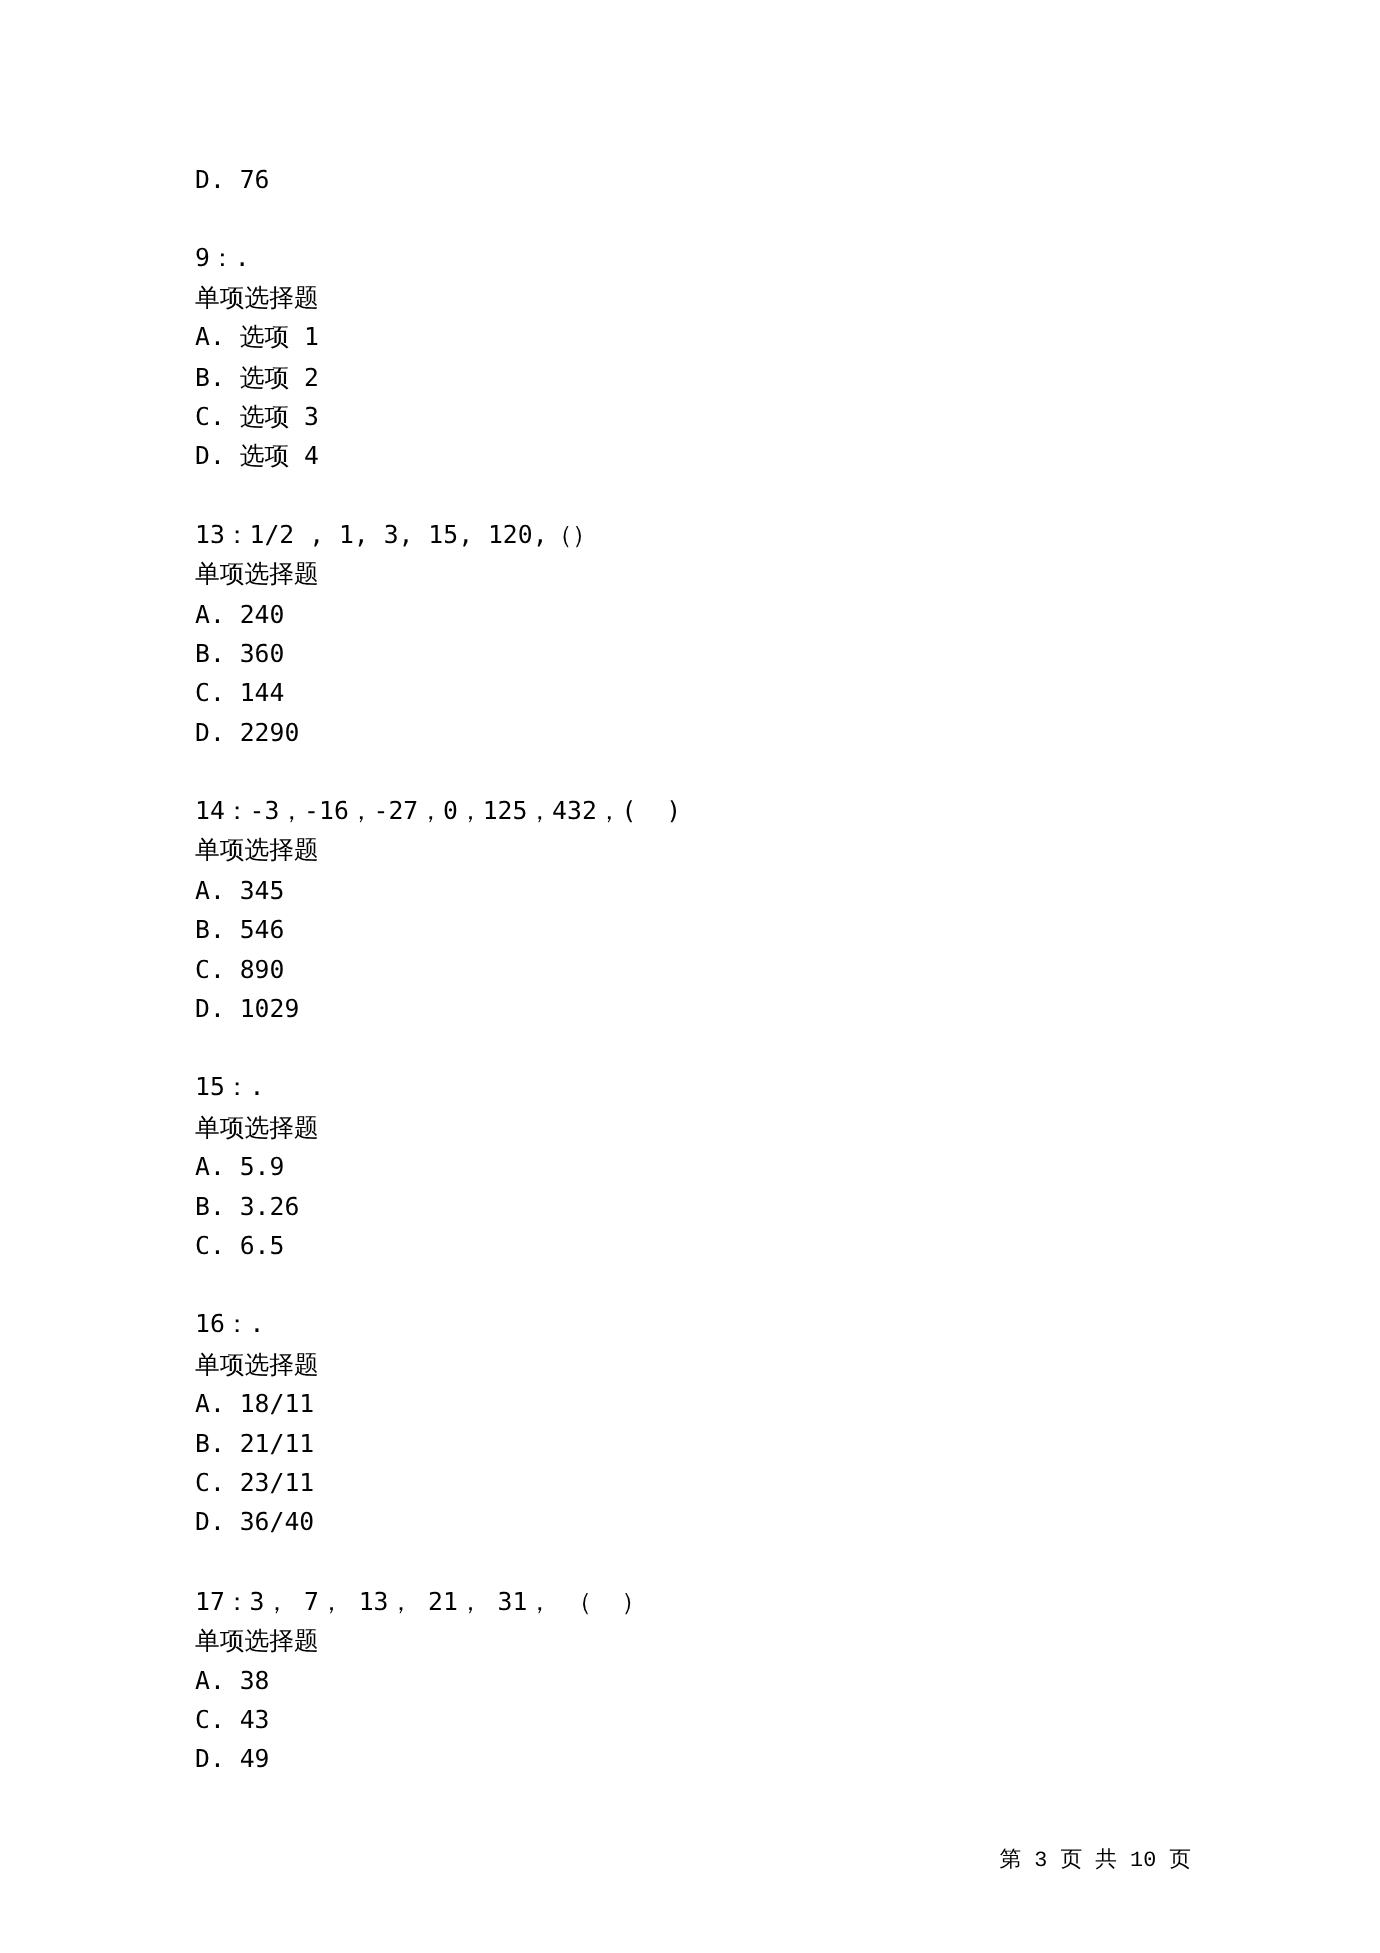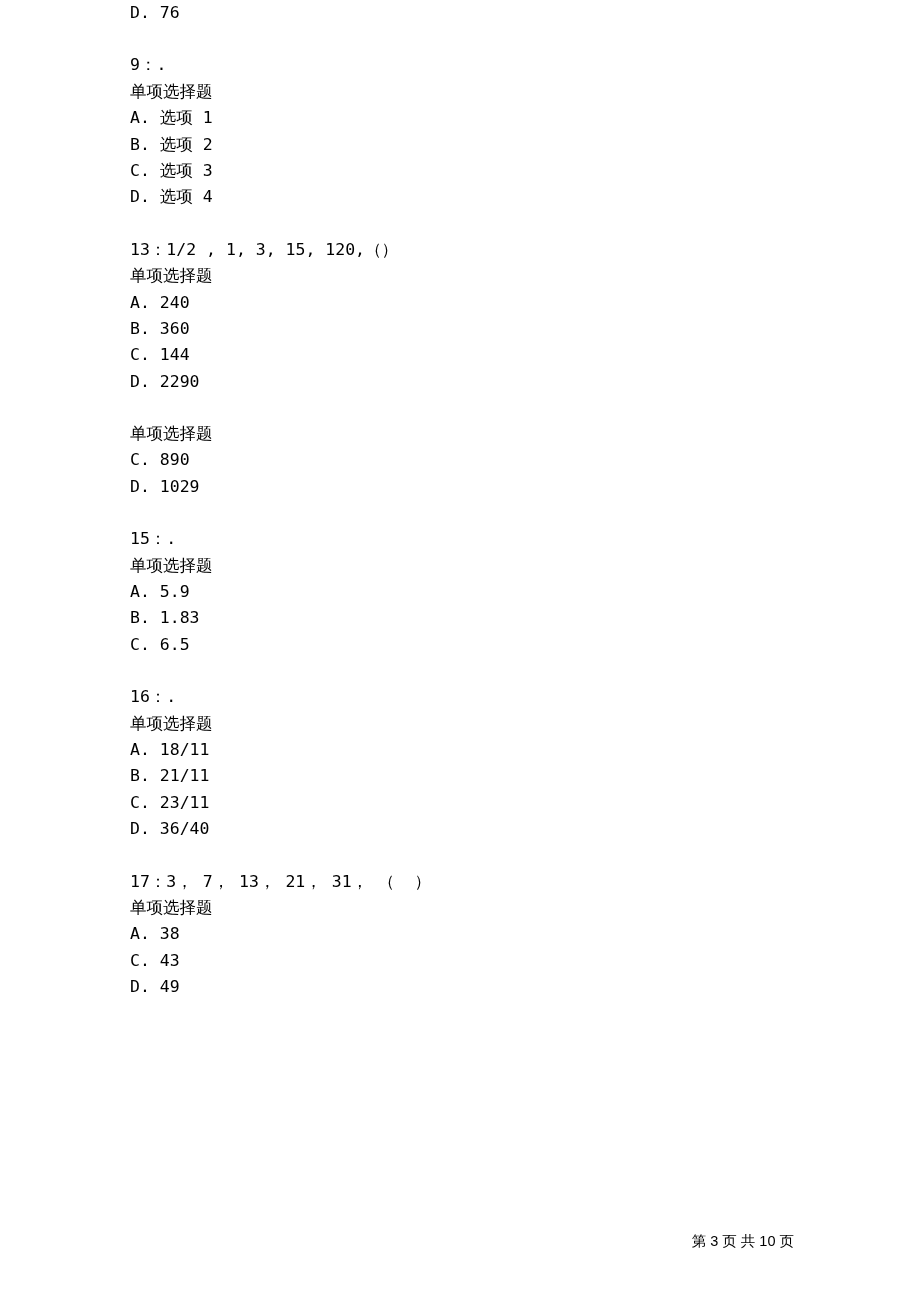--- a/index.html
+++ b/index.html
@@ -7,36 +7,37 @@
       width: 920px;
       height: 1302px;
       background: #fff;
       font-family: "SimSun", "宋体", serif;
       font-size: 16.5px;
       line-height: 1.6;
       color: #000;
       position: relative;
     }
     .content {
+      padding-top: 107px;
       padding-left: 130px;
       padding-right: 130px;
     }
     .block {
       margin-bottom: 26px;
     }
     .line {
       white-space: pre;
       font-family: "SimSun", "宋体", monospace;
     }
     .footer {
       position: absolute;
       bottom: 49px;
       right: 126px;
       font-size: 14.5px;
-      font-family: Liberation Sans, sans-serif;
+      font-family: Liberation Mono, monospace;
     }
   </style>
 </head>
 <body>
 
 <div class="content">
 
   <div class="block">
     <div class="line">D. 76</div>
   </div>
@@ -53,30 +54,33 @@
   <div class="block">
     <div class="line">13：1/2 , 1, 3, 15, 120,（）</div>
     <div class="line">单项选择题</div>
     <div class="line">A. 240</div>
     <div class="line">B. 360</div>
     <div class="line">C. 144</div>
     <div class="line">D. 2290</div>
   </div>
 
   <div class="block">
+    <div class="line">14：-3，-16，-27，0，125，432，(  )</div>
     <div class="line">单项选择题</div>
+    <div class="line">A. 345</div>
+    <div class="line">B. 546</div>
     <div class="line">C. 890</div>
     <div class="line">D. 1029</div>
   </div>
 
   <div class="block">
     <div class="line">15：.</div>
     <div class="line">单项选择题</div>
     <div class="line">A. 5.9</div>
-    <div class="line">B. 1.83</div>
+    <div class="line">B. 3.26</div>
     <div class="line">C. 6.5</div>
   </div>
 
   <div class="block">
     <div class="line">16：.</div>
     <div class="line">单项选择题</div>
     <div class="line">A. 18/11</div>
     <div class="line">B. 21/11</div>
     <div class="line">C. 23/11</div>
     <div class="line">D. 36/40</div>

